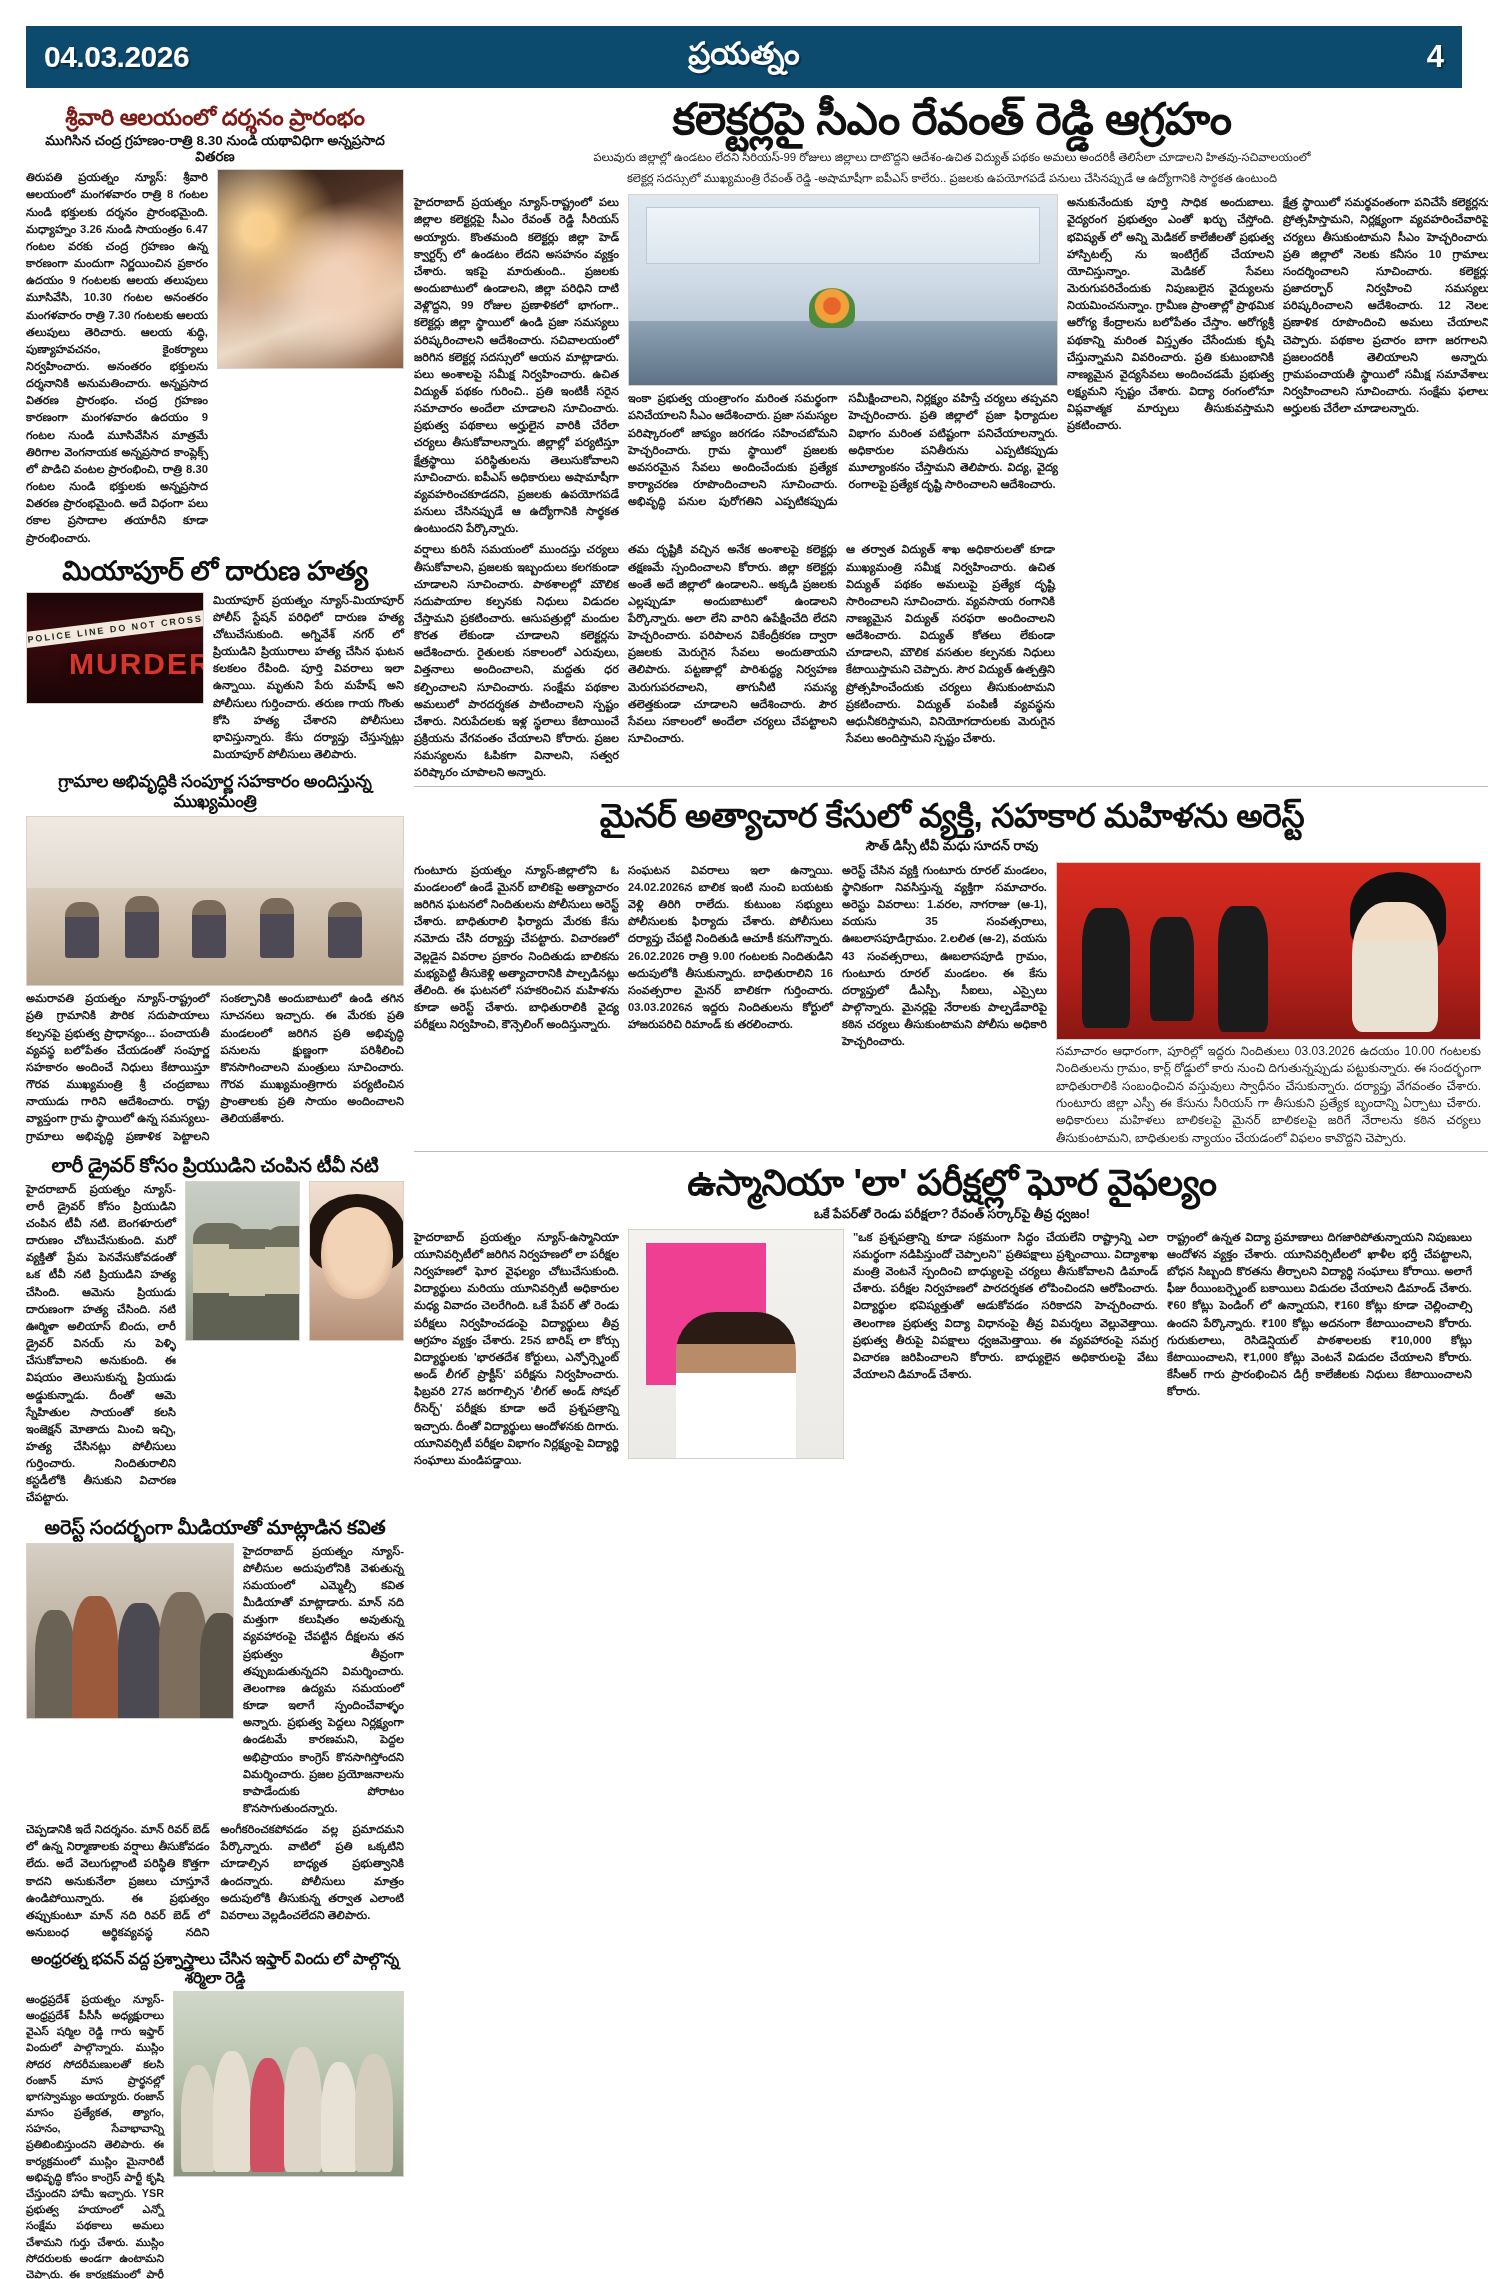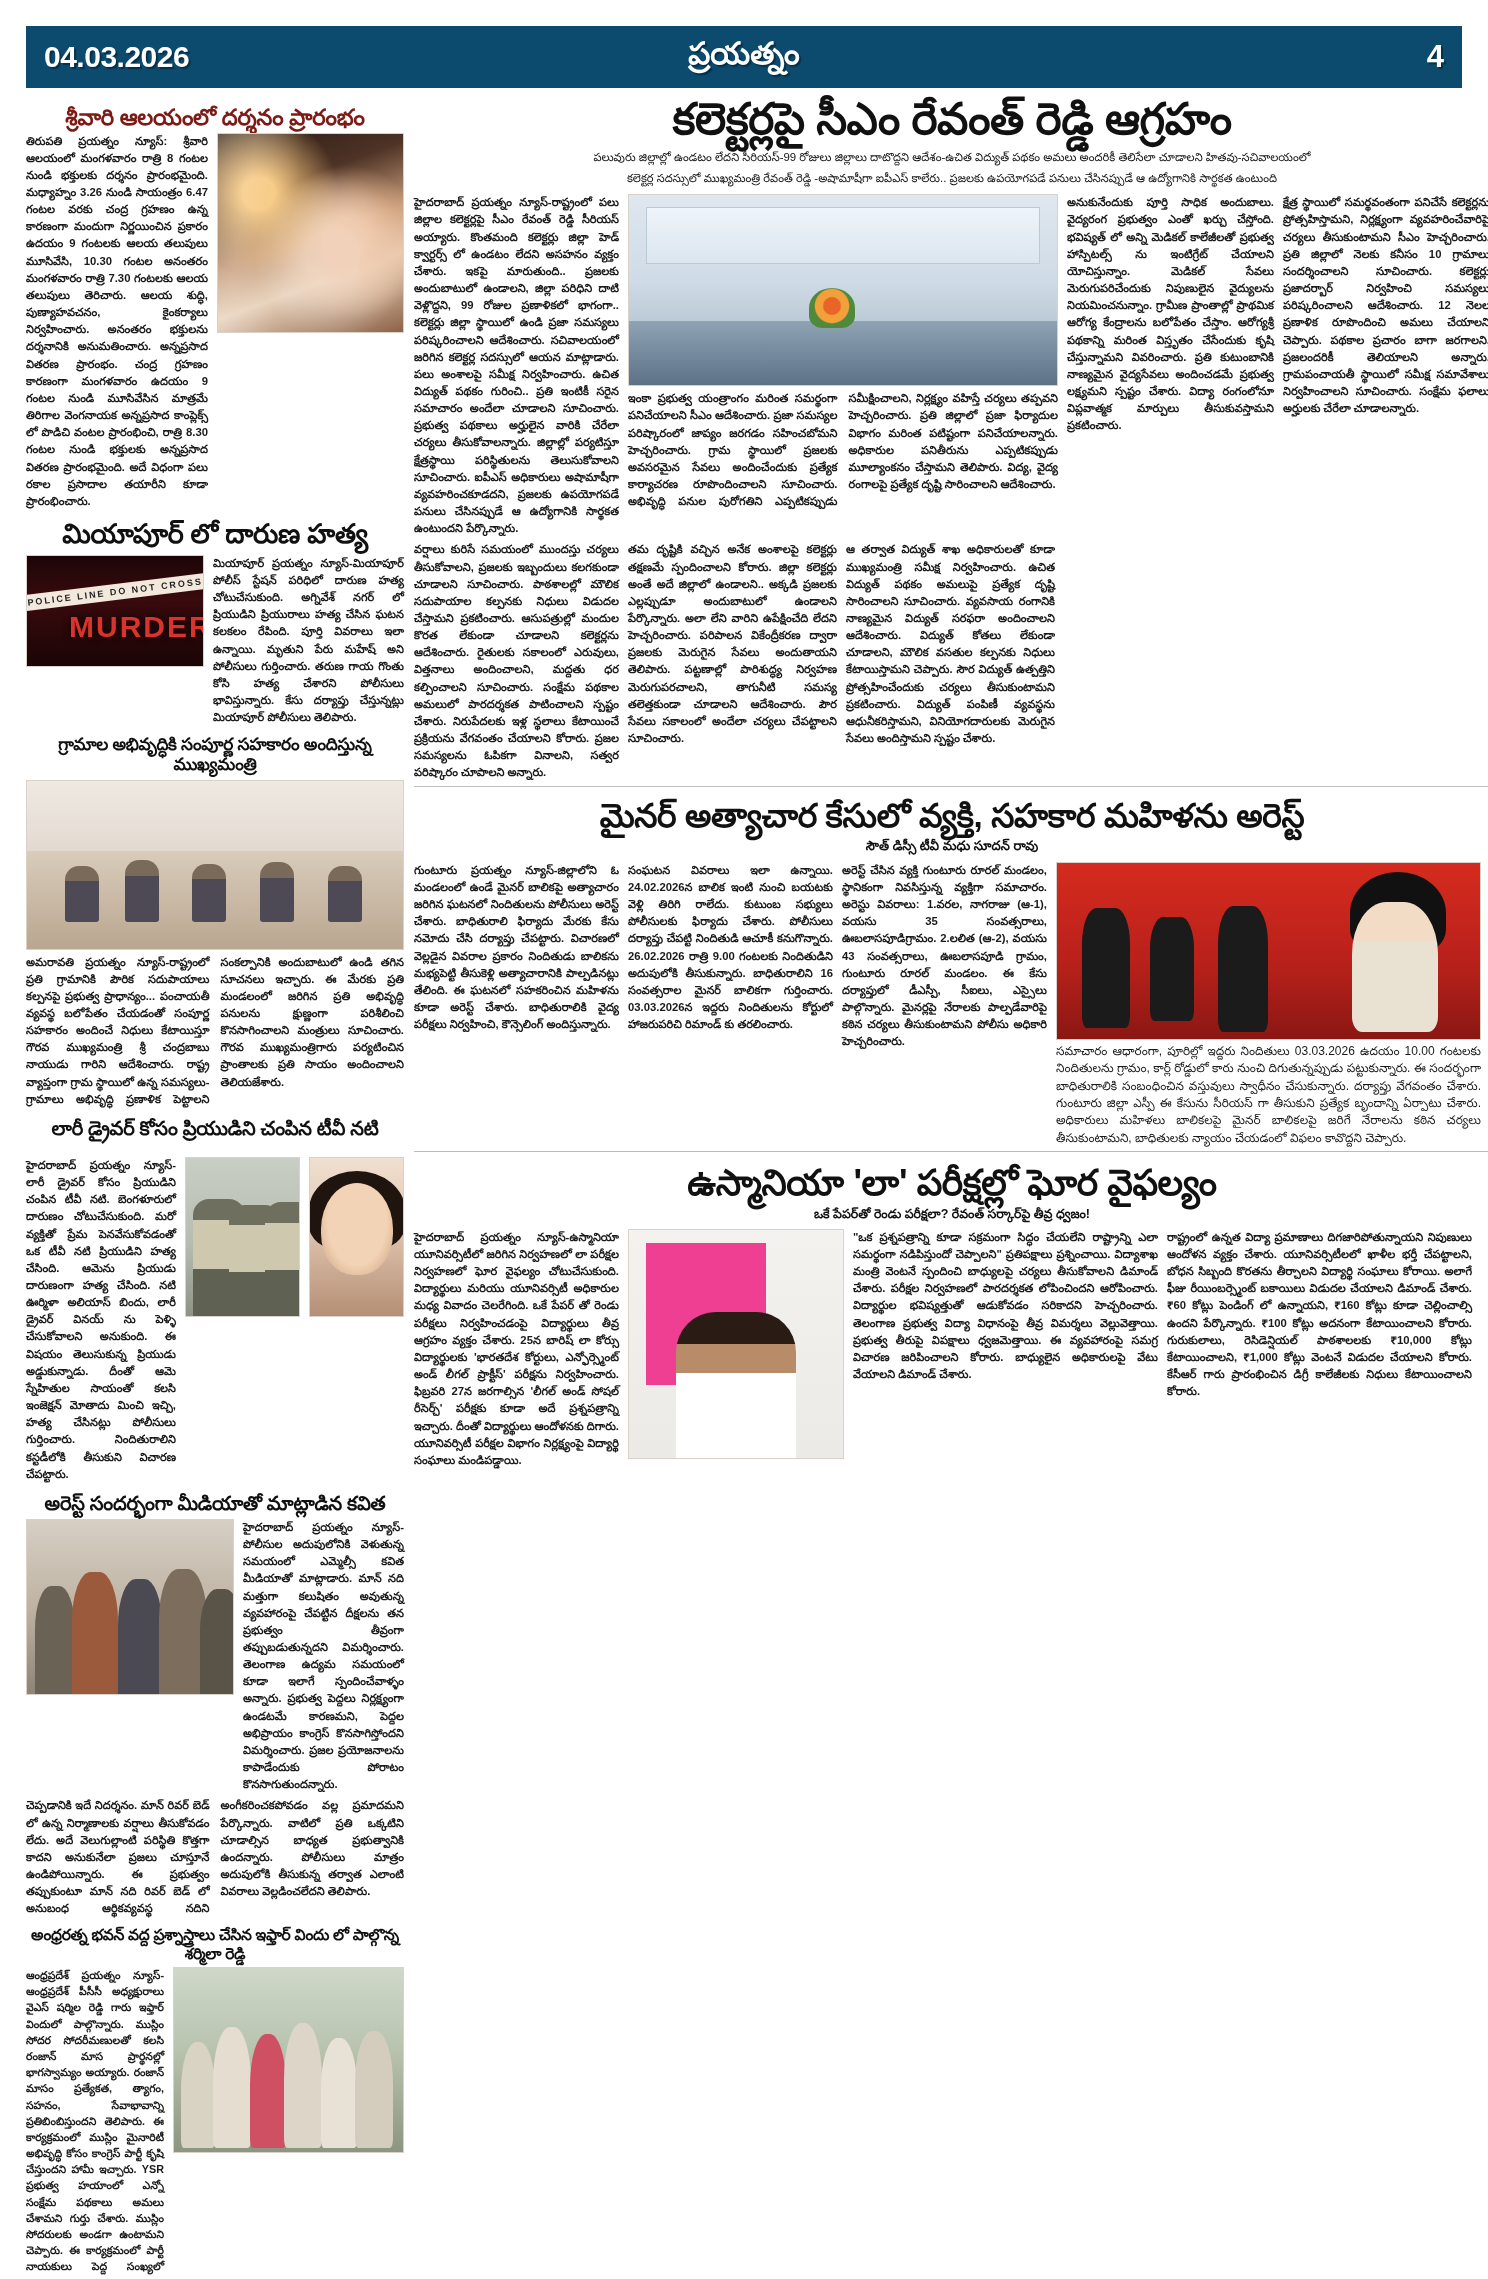--- a/index.html
+++ b/index.html
@@ -348,20 +348,21 @@
     <div class="title">ప్రయత్నం</div>
     <div class="pageno">4</div>
   </div>
 
   <div class="body-grid">
 
     <div class="col-left">
 
       <div class="sec">
         <div class="hl-left red">శ్రీవారి ఆలయంలో దర్శనం ప్రారంభం</div>
+        <div class="hl-sub-left">ముగిసిన చంద్ర గ్రహణం-రాత్రి 8.30 నుండి యథావిధిగా అన్నప్రసాద వితరణ</div>
         <div class="flexrow">
           <div class="txt" style="width:182px">తిరుపతి ప్రయత్నం న్యూస్: శ్రీవారి ఆలయంలో మంగళవారం రాత్రి 8 గంటల నుండి భక్తులకు దర్శనం ప్రారంభమైంది. మధ్యాహ్నం 3.26 నుండి సాయంత్రం 6.47 గంటల వరకు చంద్ర గ్రహణం ఉన్న కారణంగా మందుగా నిర్ణయించిన ప్రకారం ఉదయం 9 గంటలకు ఆలయ తలుపులు మూసివేసి, 10.30 గంటల అనంతరం మంగళవారం రాత్రి 7.30 గంటలకు ఆలయ తలుపులు తెరిచారు. ఆలయ శుద్ధి, పుణ్యాహవచనం, కైంకర్యాలు నిర్వహించారు. అనంతరం భక్తులను దర్శనానికి అనుమతించారు. అన్నప్రసాద వితరణ ప్రారంభం. చంద్ర గ్రహణం కారణంగా మంగళవారం ఉదయం 9 గంటల నుండి మూసివేసిన మాత్రమే తిరిగాల వెంగనాయక అన్నప్రసాద కాంప్లెక్స్ లో పొడిచి వంటల ప్రారంభించి, రాత్రి 8.30 గంటల నుండి భక్తులకు అన్నప్రసాద వితరణ ప్రారంభమైంది. అదే విధంగా పలు రకాల ప్రసాదాల తయారీని కూడా ప్రారంభించారు.</div>
           <div class="photo ph-temple" style="width:187px;height:200px"></div>
         </div>
       </div>
 
       <div class="sec">
         <div class="hl-left" style="font-size:27px">మియాపూర్ లో దారుణ హత్య</div>
         <div class="flexrow" style="margin-top:3px">
           <div class="photo ph-murder" style="width:178px;height:112px">
@@ -379,21 +380,21 @@
           <div class="fig" style="left:26%;height:62px"></div>
           <div class="fig" style="left:44%;height:58px"></div>
           <div class="fig" style="left:62%;height:60px"></div>
           <div class="fig" style="left:80%;height:56px"></div>
         </div>
         <div class="txt cols2" style="margin-top:4px">అమరావతి ప్రయత్నం న్యూస్-రాష్ట్రంలో ప్రతి గ్రామానికి పౌరిక సదుపాయాలు కల్పనపై ప్రభుత్వ ప్రాధాన్యం... పంచాయతీ వ్యవస్థ బలోపేతం చేయడంతో సంపూర్ణ సహకారం అందించే నిధులు కేటాయిస్తూ గౌరవ ముఖ్యమంత్రి శ్రీ చంద్రబాబు నాయుడు గారిని ఆదేశించారు. రాష్ట్ర వ్యాప్తంగా గ్రామ స్థాయిలో ఉన్న సమస్యలు-గ్రామాలు అభివృద్ధి ప్రణాళిక పెట్టాలని సంకల్పానికి అందుబాటులో ఉండి తగిన సూచనలు ఇచ్చారు. ఈ మేరకు ప్రతి మండలంలో జరిగిన ప్రతి అభివృద్ధి పనులను క్షుణ్ణంగా పరిశీలించి కొనసాగించాలని మంత్రులు సూచించారు. గౌరవ ముఖ్యమంత్రిగారు పర్యటించిన ప్రాంతాలకు ప్రతి సాయం అందించాలని తెలియజేశారు.</div>
       </div>
 
       <div class="sec">
         <div class="hl-left" style="font-size:19.5px">లారీ డ్రైవర్ కోసం ప్రియుడిని చంపిన టీవీ నటి</div>
-        <div class="flexrow" style="margin-top:16px">
+        <div class="flexrow" style="margin-top:3px">
           <div class="txt" style="width:150px">హైదరాబాద్ ప్రయత్నం న్యూస్- లారీ డ్రైవర్ కోసం ప్రియుడిని చంపిన టీవీ నటి. బెంగళూరులో దారుణం చోటుచేసుకుంది. మరో వ్యక్తితో ప్రేమ పెనవేసుకోవడంతో ఒక టీవీ నటి ప్రియుడిని హత్య చేసింది. ఆమెను ప్రియుడు దారుణంగా హత్య చేసింది. నటి ఊర్మిళా అలియాస్ బిందు, లారీ డ్రైవర్ వినయ్ ను పెళ్ళి చేసుకోవాలని అనుకుంది. ఈ విషయం తెలుసుకున్న ప్రియుడు అడ్డుకున్నాడు. దీంతో ఆమె స్నేహితుల సాయంతో కలసి ఇంజెక్షన్ మోతాదు మించి ఇచ్చి, హత్య చేసినట్లు పోలీసులు గుర్తించారు. నిందితురాలిని కస్టడీలోకి తీసుకుని విచారణ చేపట్టారు.</div>
           <div style="width:219px">
             <div class="flexrow">
               <div class="photo ph-police" style="width:118px;height:160px">
                 <div class="cop" style="left:6%"></div>
                 <div class="cop" style="left:38%;height:70%"></div>
                 <div class="cop" style="left:70%;height:72%"></div>
               </div>
               <div class="photo ph-actress" style="width:97px;height:160px">
                 <div class="hair"></div>

